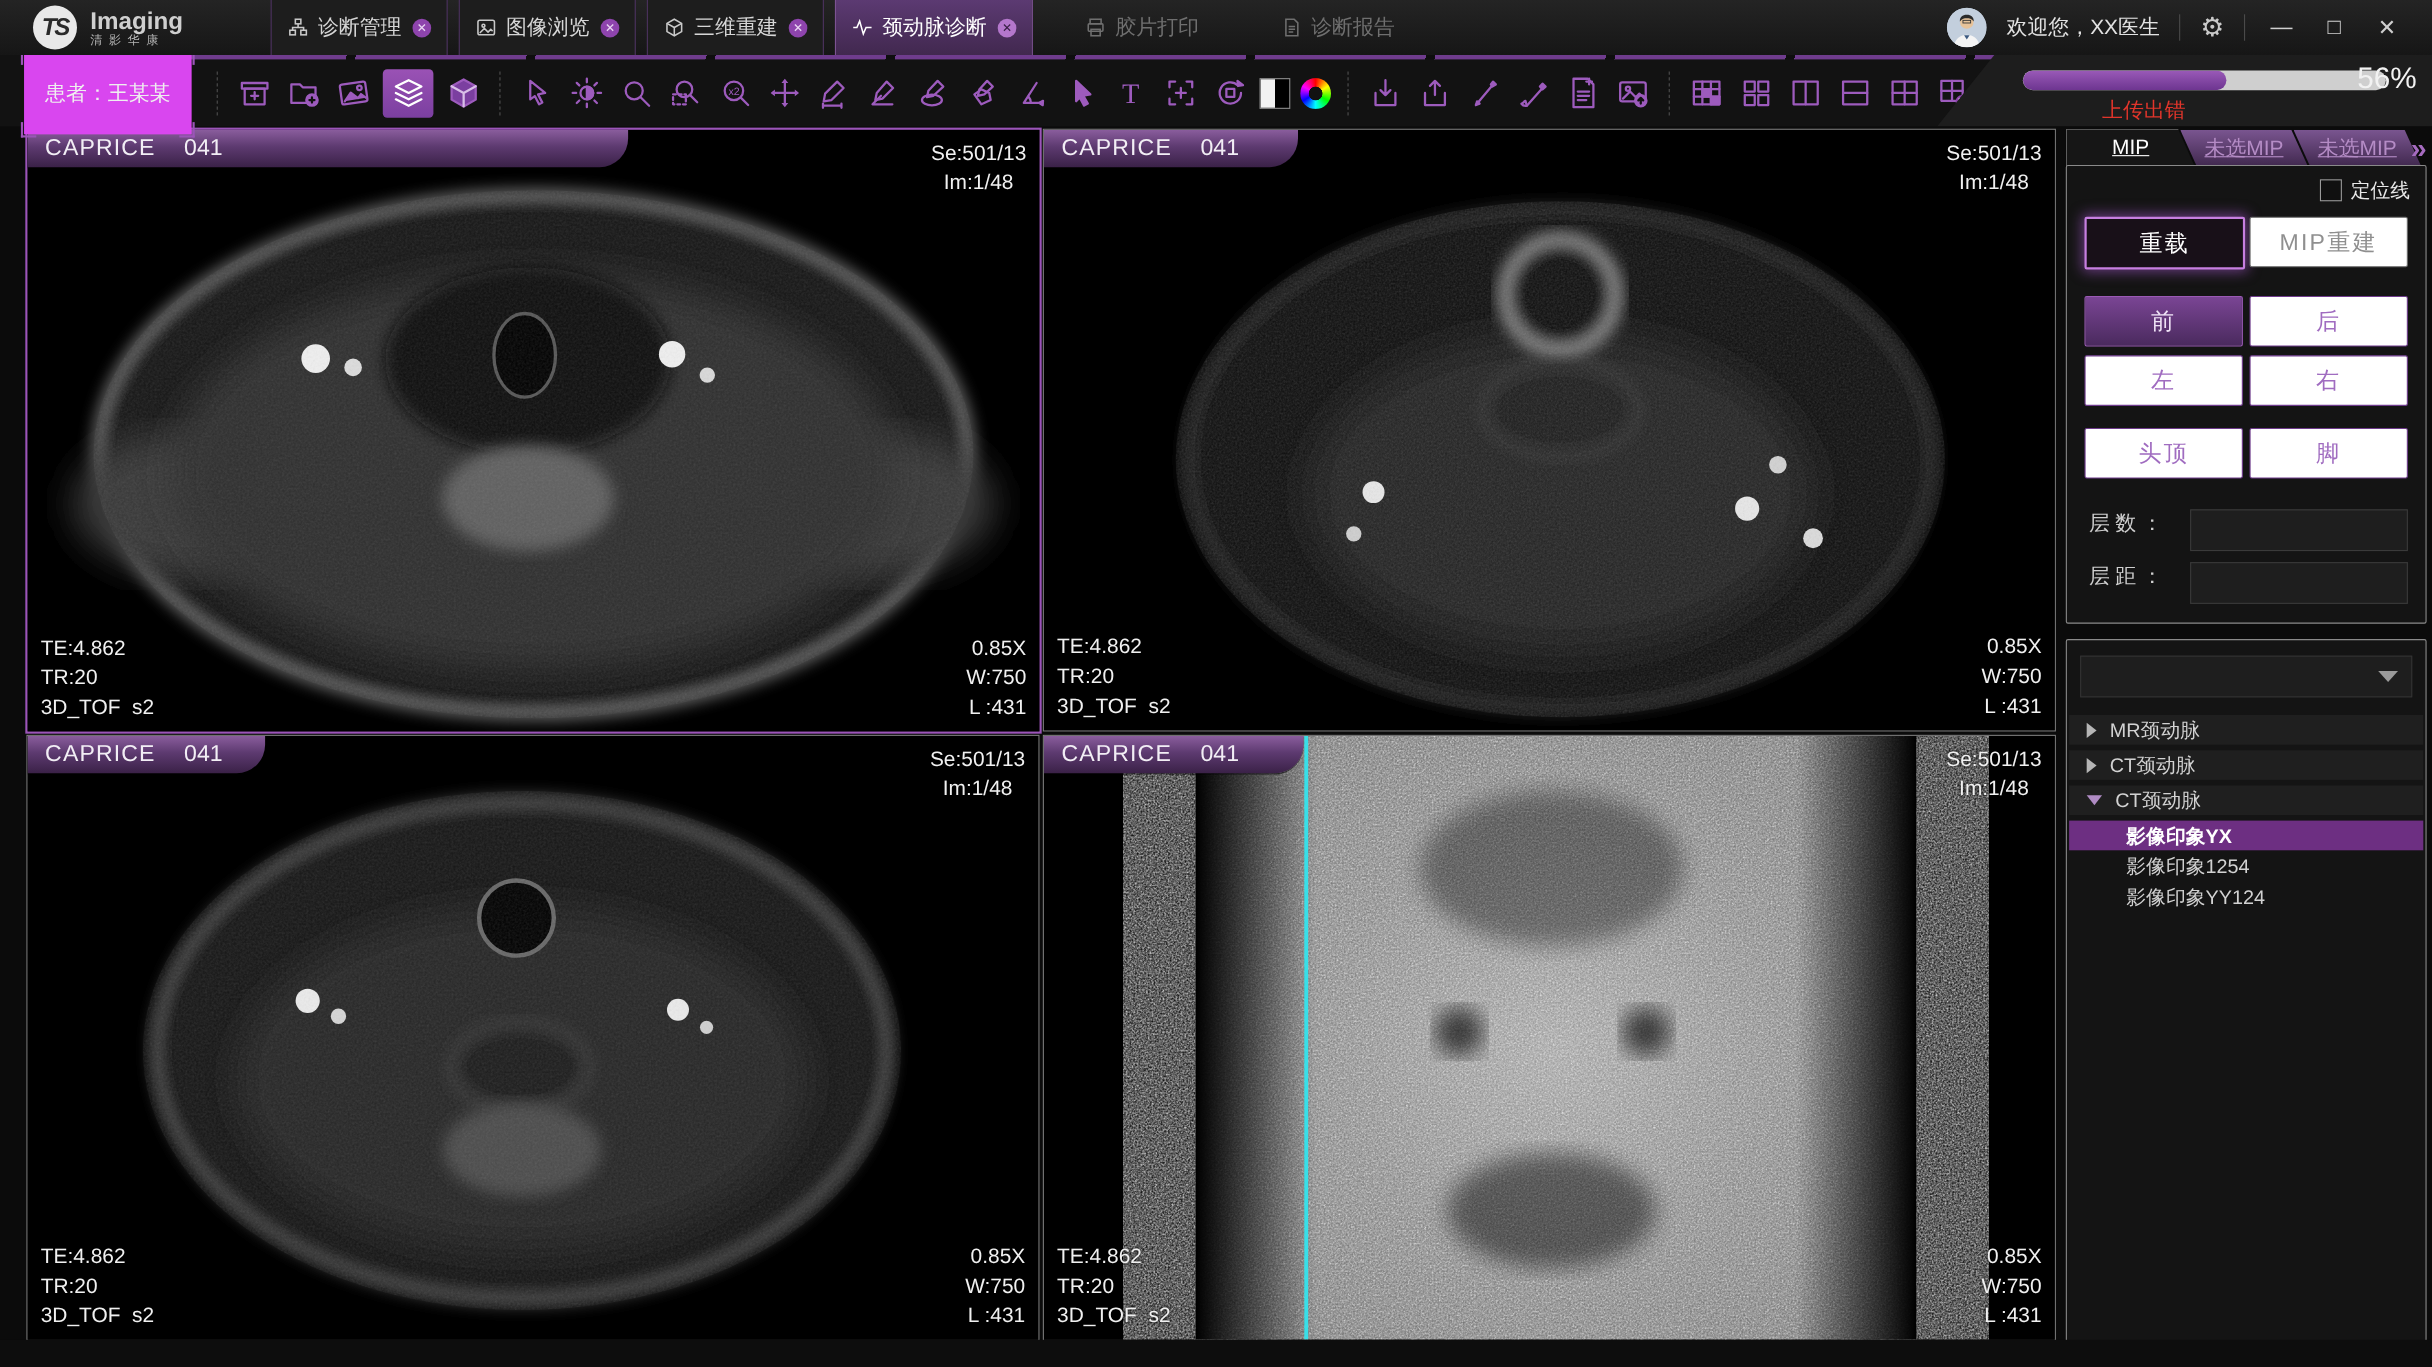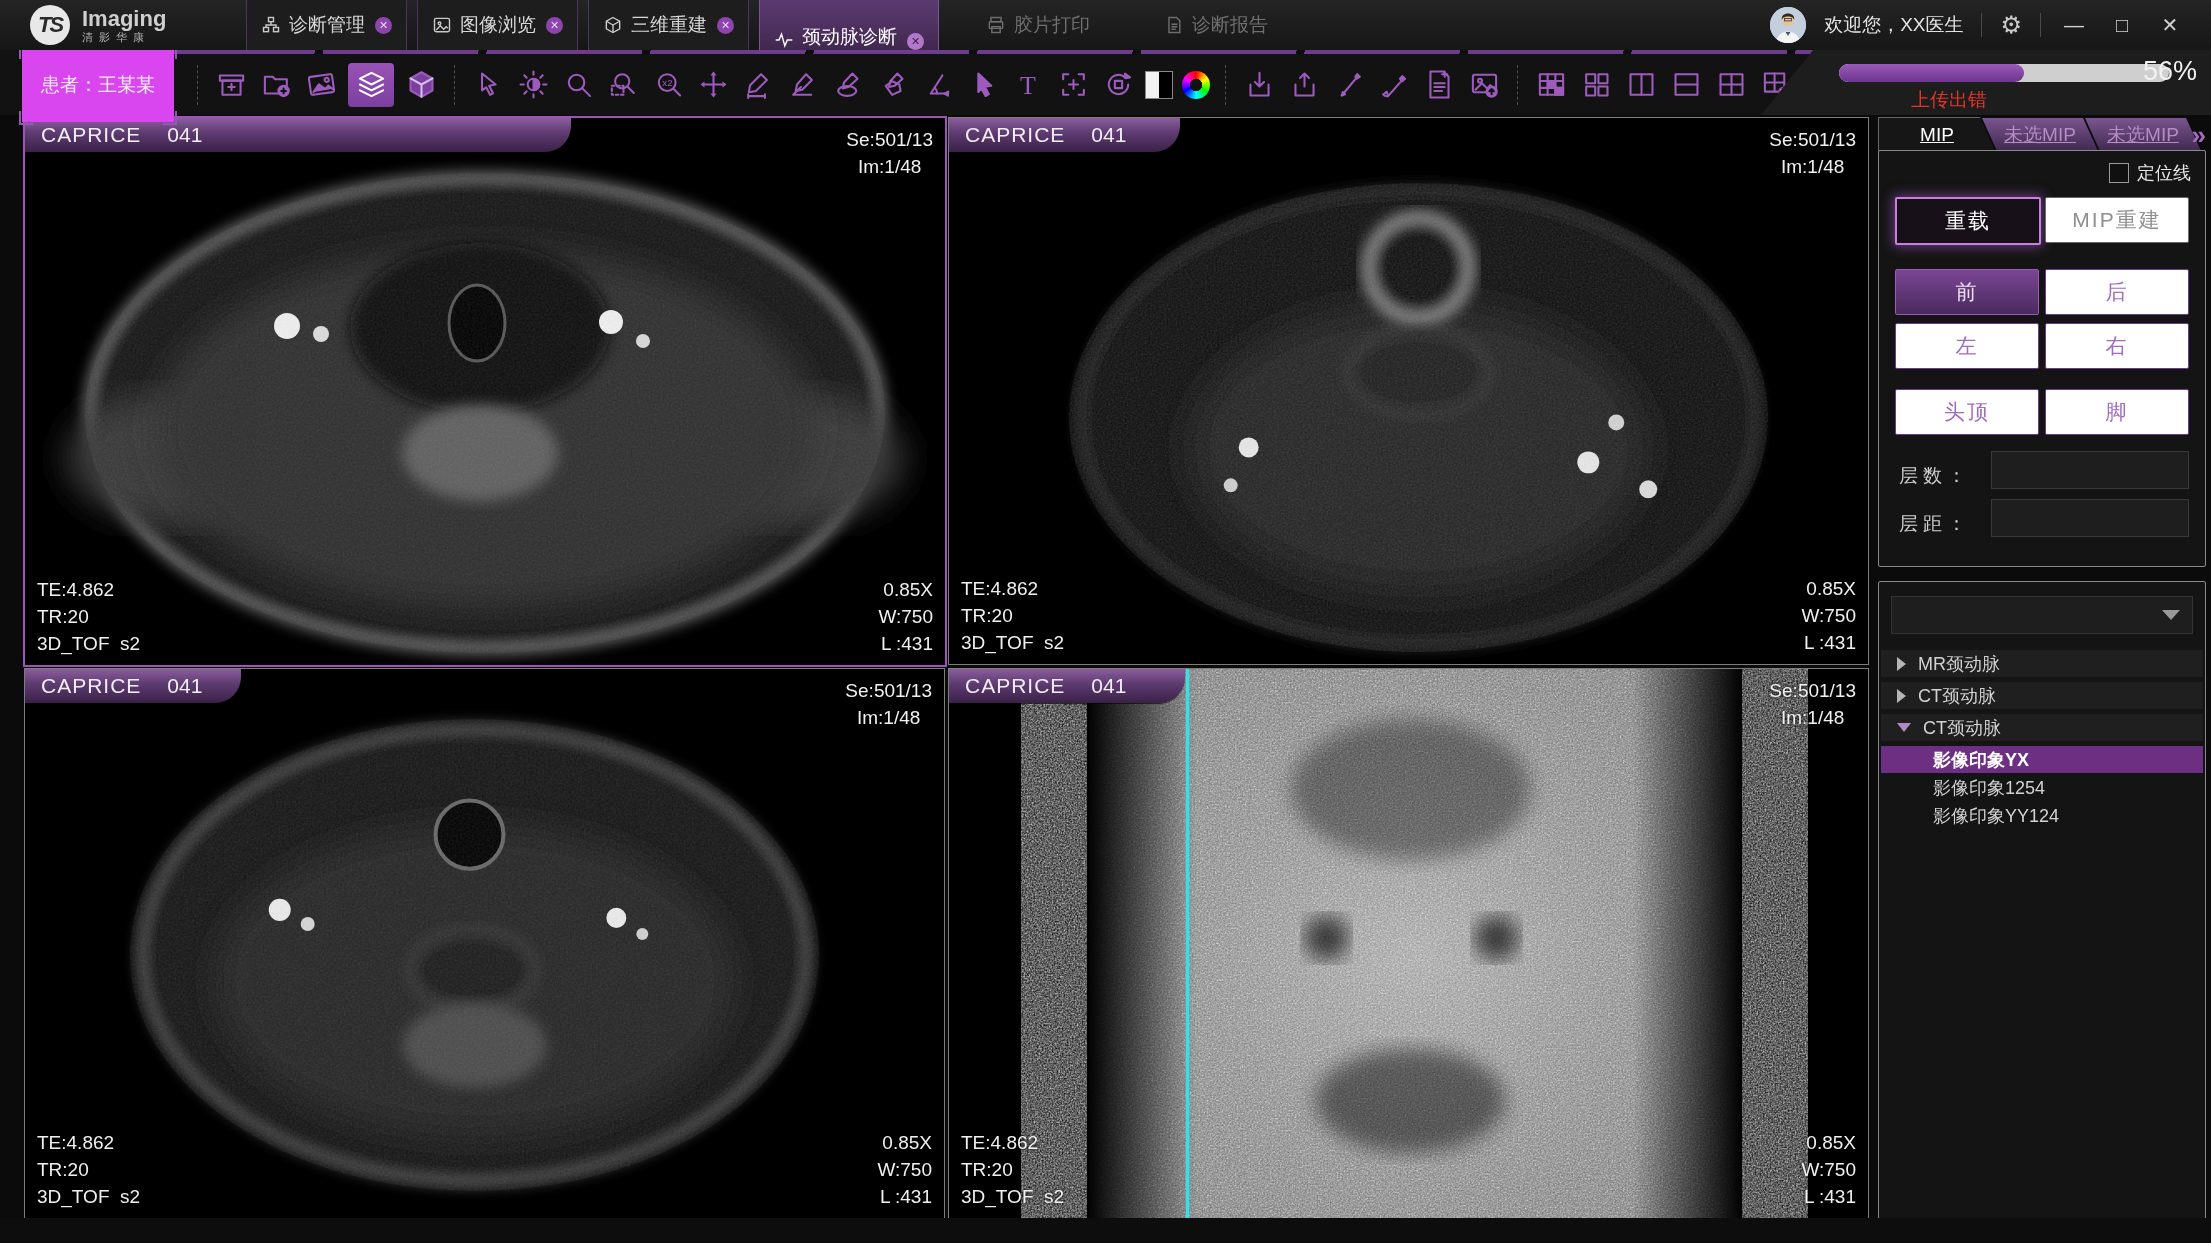--- a/index.html
+++ b/index.html
@@ -13,21 +13,21 @@
   .logo-circle{width:40px;height:40px;border-radius:50%;background:#e8e8e8;display:flex;align-items:center;justify-content:center;}
   .logo-ts{font-weight:bold;font-size:22px;color:#2a2a2a;font-style:italic;letter-spacing:-2px;}
   .brand-text{display:flex;flex-direction:column;line-height:1.05;}
   .brand-name{font-size:22px;font-weight:bold;color:#cfcfcf;}
   .brand-sub{font-size:11px;color:#b5b5b5;letter-spacing:6px;margin-top:2px;}
 
   .tabstrip{display:flex;align-items:stretch;}
   .apptab{display:flex;align-items:center;gap:8px;padding:0 14px;min-width:128px;justify-content:center;
     background:#1d1d1d;border-left:1px solid #4e3361;border-right:1px solid #4e3361;margin-right:10px;cursor:pointer;}
   .apptab .tlabel{font-size:19px;color:#d6d6d6;}
-  .apptab.active{background:linear-gradient(#5c3a72,#41284f);border-color:#7c5292;align-items:flex-end;}
+  .apptab.active{background:linear-gradient(#5c3a72,#41284f);border-color:#7c5292;}
   .apptab.active .tlabel{color:#fff;}
   .apptab.disabled{background:transparent;border:none;margin-right:0;min-width:150px;}
   .apptab.disabled .tlabel{color:#6f6f6f;}
   .tab-icon{width:20px;height:20px;flex:0 0 auto;}
   .tab-icon svg{width:20px;height:20px;stroke:#c9c9c9;fill:none;stroke-width:1.7;}
   .apptab.disabled .tab-icon svg{stroke:#6f6f6f;}
   .apptab.active .tab-icon svg{stroke:#fff;}
   .closedot{width:17px;height:17px;border-radius:50%;background:#8e44ad;color:#e9d6f2;font-size:11px;
     display:flex;align-items:center;justify-content:center;margin-left:2px;}
   .apptab.active .closedot{background:#b477cc;color:#3a2147;}
@@ -98,21 +98,21 @@
   #sp-box1{position:relative;height:415px;margin-top:-1px;}
   .chkrow{position:absolute;right:14px;top:10px;display:flex;align-items:center;gap:8px;cursor:pointer;}
   .chk{width:18px;height:18px;border:1px solid #9a9a9a;background:#101010;}
   .chklabel{font-size:18px;color:#e8e8e8;}
   .btnrow{position:absolute;left:16px;right:16px;display:flex;justify-content:space-between;}
   .spbtn{width:142px;height:44px;display:flex;align-items:center;justify-content:center;font-size:21px;cursor:pointer;
      background:#ffffff;border:1px solid #6e3b8c;color:#a06cc0;border-radius:2px;letter-spacing:2px;}
   .spbtn.glow{border:2px solid #c77fe0;box-shadow:0 0 12px 2px rgba(170,90,210,.55);color:#fff;background:#181018;}
   .spbtn.gray{border:1px solid #6a6a6a;color:#8f8f8f;}
   .spbtn.fill{background:linear-gradient(#7a4594,#4a2a5e);border:1px solid #9a5ab5;color:#efe2f6;}
-  .fieldrow{position:absolute;left:20px;right:16px;display:flex;align-items:flex-end;}
+  .fieldrow{position:absolute;left:20px;right:16px;display:flex;align-items:flex-start;margin-top:12px;}
   .flabel{font-size:19px;color:#cfcfcf;letter-spacing:5px;width:92px;}
   .finput{flex:1;height:34px;background:#1e1e1e;border:1px solid #3a3a3a;}
 
   #sp-box2{position:absolute;left:0;top:463px;width:326px;height:637px;}
   .dropdown{position:absolute;left:12px;right:12px;top:14px;height:36px;background:#1e1e1e;border:1px solid #333;
      display:flex;align-items:center;justify-content:flex-end;padding-right:12px;cursor:pointer;}
   .ddcaret{width:0;height:0;border-left:9px solid transparent;border-right:9px solid transparent;border-top:10px solid #9a9a9a;}
   .tree{position:absolute;left:2px;right:2px;top:68px;}
   .trow{display:flex;align-items:center;height:27px;margin-bottom:5px;background:#1f1f1f;padding-left:16px;gap:12px;cursor:pointer;}
   .trow.child{background:transparent;padding-left:52px;margin-bottom:1px;}

